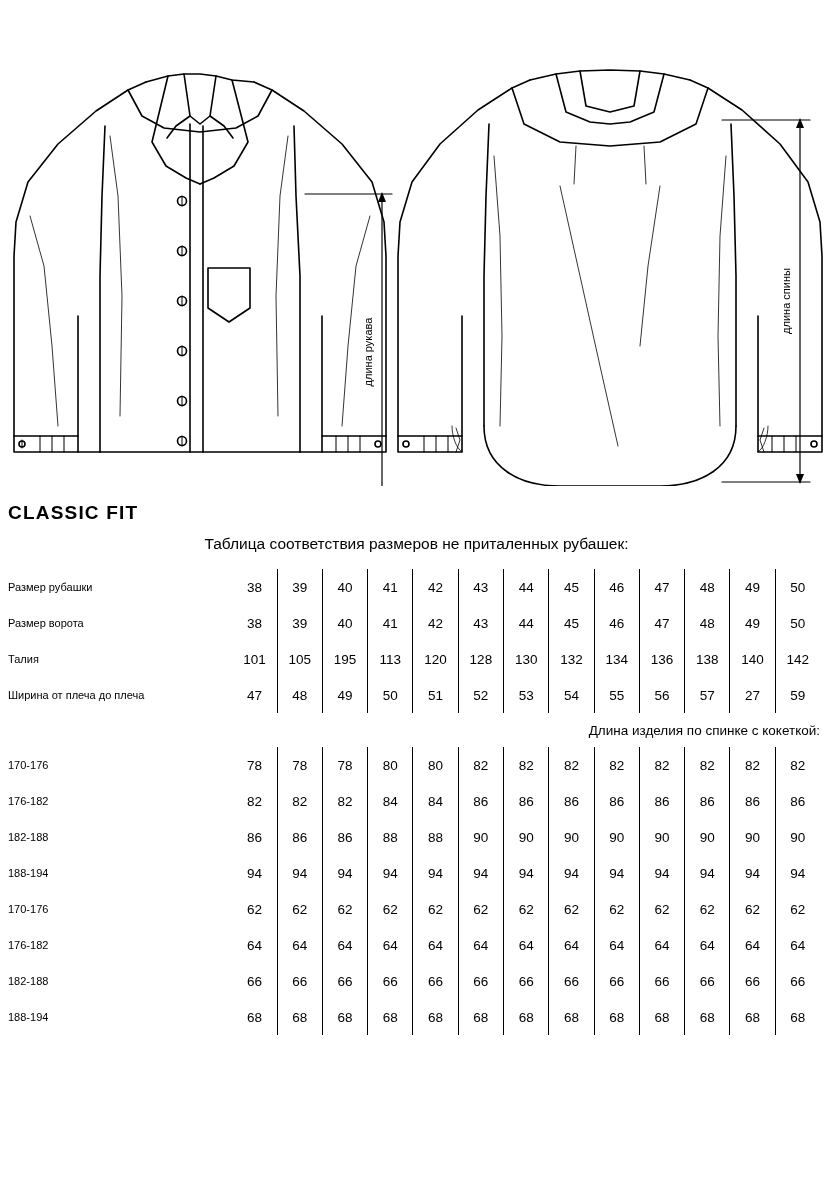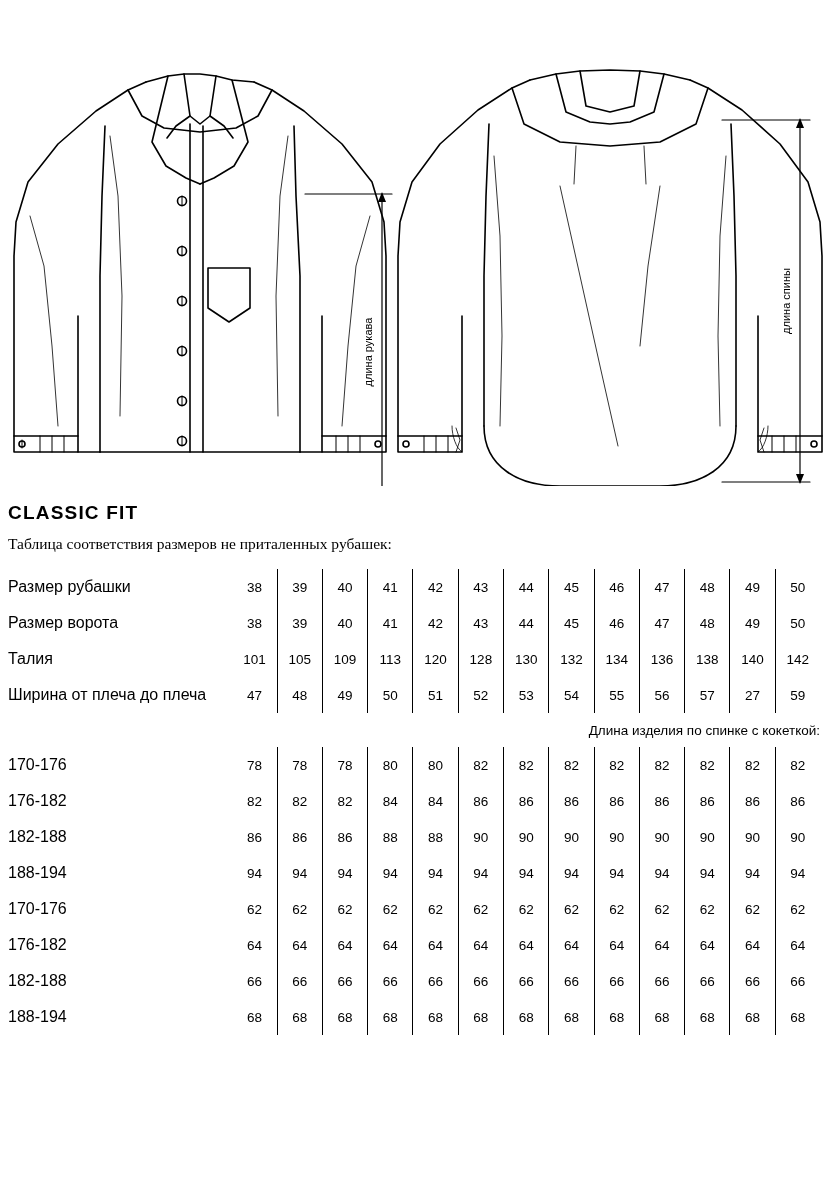--- a/index.html
+++ b/index.html
@@ -41,39 +41,40 @@
     font-weight: bold;
     letter-spacing: 1.2px;
     padding-left: 8px;
     margin-top: 16px;
     font-family: "Liberation Sans", sans-serif;
   }
   .subtitle {
     font-size: 15.5px;
     padding-left: 8px;
     margin-top: 11px;
-    font-family: Liberation Serif, serif;
+    font-family: Liberation Sans, sans-serif;
+    text-align: center;
   }
   table.sizes {
     border-collapse: collapse;
     margin-top: 16px;
     margin-left: 8px;
     width: 812px;
     font-size: 13.5px;
   }
   table.sizes td {
     padding: 0;
     height: 36px;
     vertical-align: middle;
   }
   td.rowlabel {
     text-align: left;
     white-space: nowrap;
     padding-right: 6px;
-    font-size: 16px;
+    font-size: 11px;
   }
   td.val {
     text-align: center;
     border-left: 1px solid #000000;
     width: 43px;
     font-size: 13.5px;
   }
   td.val.first {
     border-left: none;
   }
@@ -272,21 +273,21 @@
         <td class="val">46</td>
         <td class="val">47</td>
         <td class="val">48</td>
         <td class="val">49</td>
         <td class="val">50</td>
       </tr>
       <tr>
         <td class="rowlabel">Талия</td>
         <td class="val first">101</td>
         <td class="val">105</td>
-        <td class="val">109</td>
+        <td class="val">195</td>
         <td class="val">113</td>
         <td class="val">120</td>
         <td class="val">128</td>
         <td class="val">130</td>
         <td class="val">132</td>
         <td class="val">134</td>
         <td class="val">136</td>
         <td class="val">138</td>
         <td class="val">140</td>
         <td class="val">142</td>

